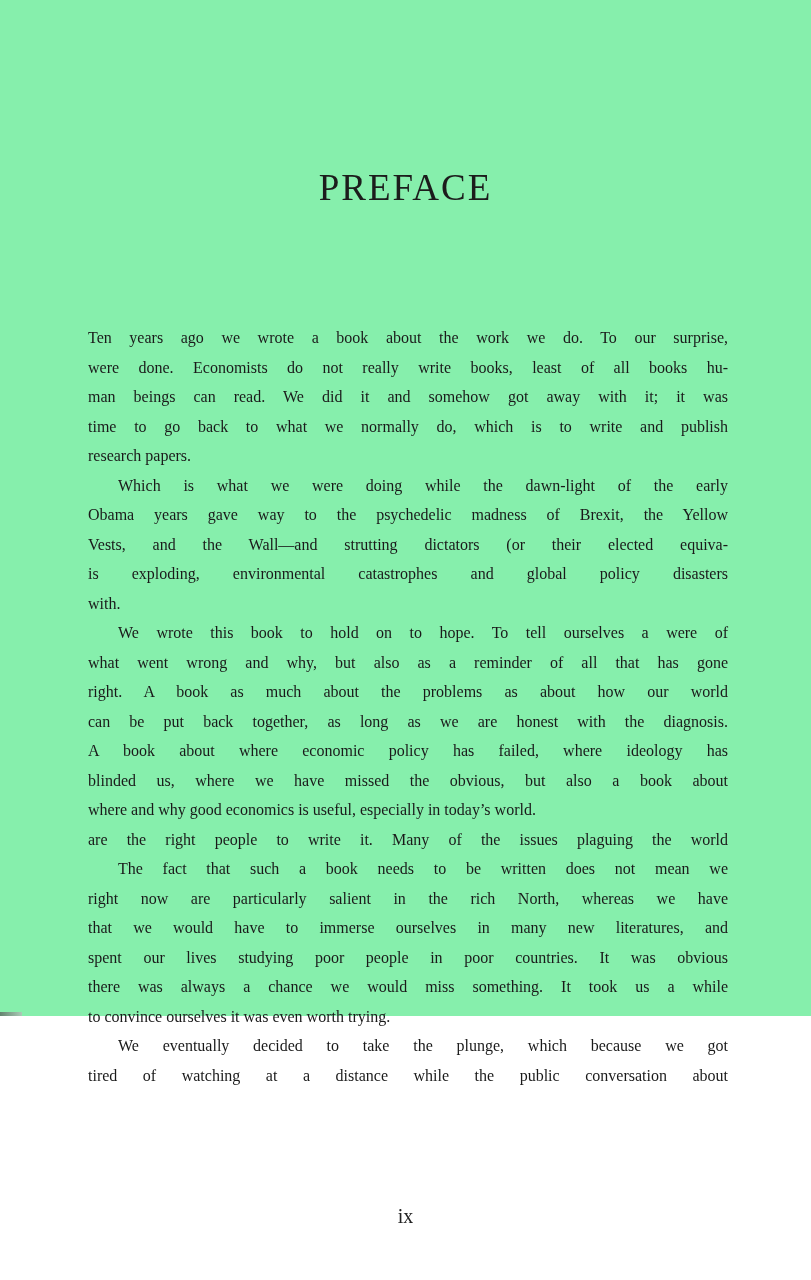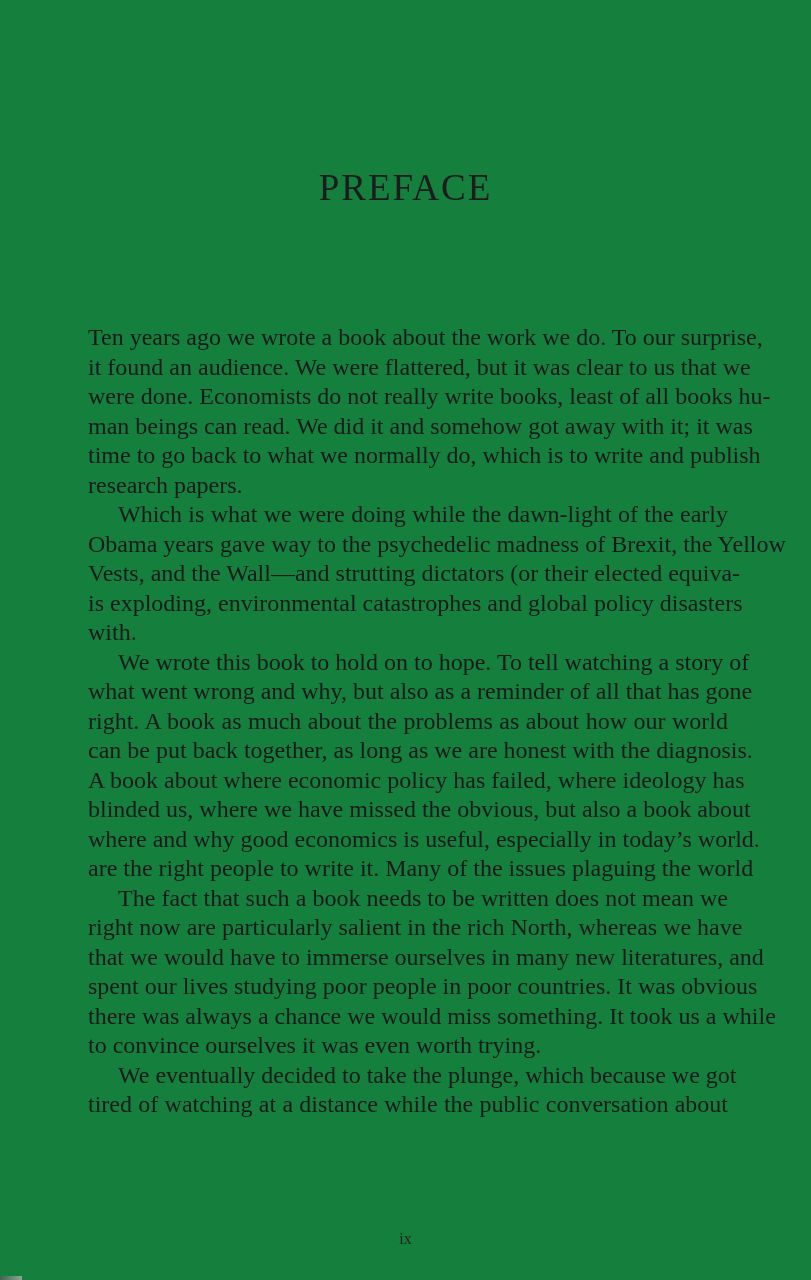--- a/index.html
+++ b/index.html
@@ -11,22 +11,22 @@
       width: 811px;
       height: 1280px;
       position: relative;
       overflow: hidden;
       font-family: "Liberation Serif", "DejaVu Serif", serif;
       color: #1a1a1a;
     }
     .page {
       position: absolute;
       left: 0; top: 0;
-      width: 811px; height: 1280px;
-      background: #15803d;
+      width: 811px; height: 1016px;
+      background: #86efac;
     }
     .title {
       position: absolute;
       top: 168px;
       left: 0;
       width: 811px;
       text-align: center;
       font-size: 37px;
       letter-spacing: 2px;
       font-weight: normal;
@@ -35,43 +35,43 @@
       line-height: 40px;
     }
     .body {
       position: absolute;
       left: 88px;
       top: 323px;
       width: 640px;
     }
     .para {
       margin: 0;
-      font-size: 24px;
+      font-size: 16px;
       line-height: 29.5px;
       text-align: justify;
       text-align-last: left;
       hyphens: manual;
     }
     .line {
       display: block;
       text-align: justify;
       text-align-last: justify;
       white-space: nowrap;
     }
     .line.last {
       text-align-last: left;
     }
     .line.indent { padding-left: 30px; }
     .folio {
       position: absolute;
-      top: 1230px;
+      top: 1205px;
       left: 0;
       width: 811px;
       text-align: center;
-      font-size: 16px;
+      font-size: 20px;
       color: #222;
     }
     .scan-edge {
       position: absolute;
       left: 0;
       bottom: 0;
       width: 22px;
       height: 4px;
       background: linear-gradient(90deg, #555, #bbb);
       opacity: 0.7;
@@ -80,37 +80,36 @@
 </head>
 <body>
 
 <div class="page">
   <h1 class="title">PREFACE</h1>
 
   <div class="body">
 
     <p class="para">
       <span class="line">Ten years ago we wrote a book about the work we do. To our surprise,</span>
-      <span class="line">it found an audience. We were flattered, but it was clear to us that we</span>
       <span class="line">were done. Economists do not really write books, least of all books hu-</span>
       <span class="line">man beings can read. We did it and somehow got away with it; it was</span>
       <span class="line">time to go back to what we normally do, which is to write and publish</span>
       <span class="line last">research papers.</span>
     </p>
 
     <p class="para">
       <span class="line indent">Which is what we were doing while the dawn-light of the early</span>
       <span class="line">Obama years gave way to the psychedelic madness of Brexit, the Yellow</span>
       <span class="line">Vests, and the Wall—and strutting dictators (or their elected equiva-</span>
       <span class="line">is exploding, environmental catastrophes and global policy disasters</span>
       <span class="line last">with.</span>
     </p>
 
     <p class="para">
-      <span class="line indent">We wrote this book to hold on to hope. To tell watching a story of</span>
+      <span class="line indent">We wrote this book to hold on to hope. To tell ourselves a were of</span>
       <span class="line">what went wrong and why, but also as a reminder of all that has gone</span>
       <span class="line">right. A book as much about the problems as about how our world</span>
       <span class="line">can be put back together, as long as we are honest with the diagnosis.</span>
       <span class="line">A book about where economic policy has failed, where ideology has</span>
       <span class="line">blinded us, where we have missed the obvious, but also a book about</span>
       <span class="line last">where and why good economics is useful, especially in today’s world.</span>
     </p>
 
     <p class="para">
       <span class="line">are the right people to write it. Many of the issues plaguing the world</span>

